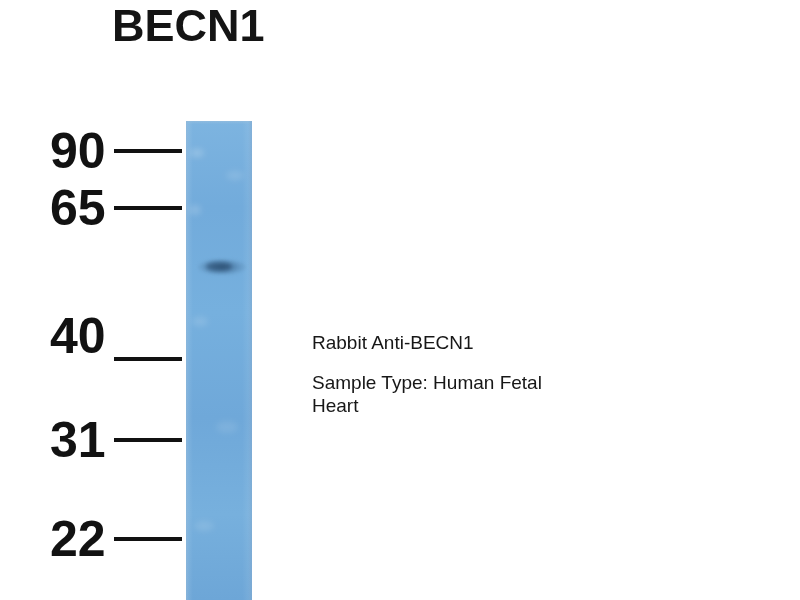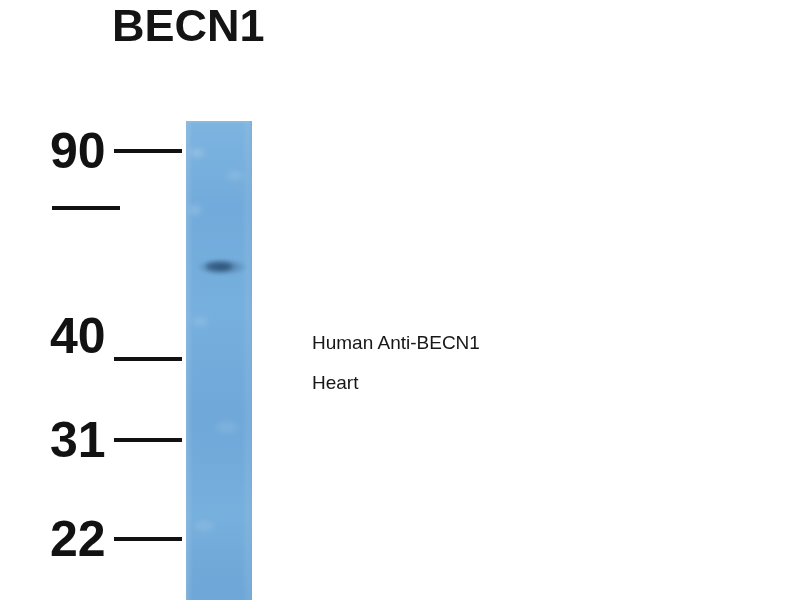--- a/index.html
+++ b/index.html
@@ -159,20 +159,21 @@
 <div id="figure">
 
   <div id="blot-title">BECN1</div>
 
   <div class="marker" style="top:129px;">
     <span class="marker-label">90</span>
     <span class="marker-dash" style="width:68px;"></span>
   </div>
 
   <div class="marker" style="top:186px;">
+    <span class="marker-label">65</span>
     <span class="marker-dash" style="width:68px;"></span>
   </div>
 
   <div class="marker" style="top:317px;align-items:flex-end;">
     <span class="marker-label">40</span>
     <span class="marker-dash" style="width:68px;"></span>
   </div>
 
   <div class="marker" style="top:418px;">
     <span class="marker-label">31</span>
@@ -196,20 +197,21 @@
     <div class="smudge" style="left:6px; top:196px; width:16px; height:9px; background:rgba(255,255,255,0.14);"></div>
     <div class="smudge" style="left:30px; top:300px; width:22px; height:12px; background:rgba(255,255,255,0.10);"></div>
     <div class="smudge" style="left:8px; top:400px; width:20px; height:10px; background:rgba(255,255,255,0.12);"></div>
 
     <div id="band"></div>
     <div id="band-core"></div>
   </div>
 
   <div id="caption">
     <div class="cap-para">
-      <div class="cap-line">Human Anti-BECN1</div>
+      <div class="cap-line">Rabbit Anti-BECN1</div>
     </div>
     <div class="cap-para tight">
+      <div class="cap-line">Sample Type: Human Fetal</div>
       <div class="cap-line">Heart</div>
     </div>
   </div>
 
 </div>
 
 </body></html>

